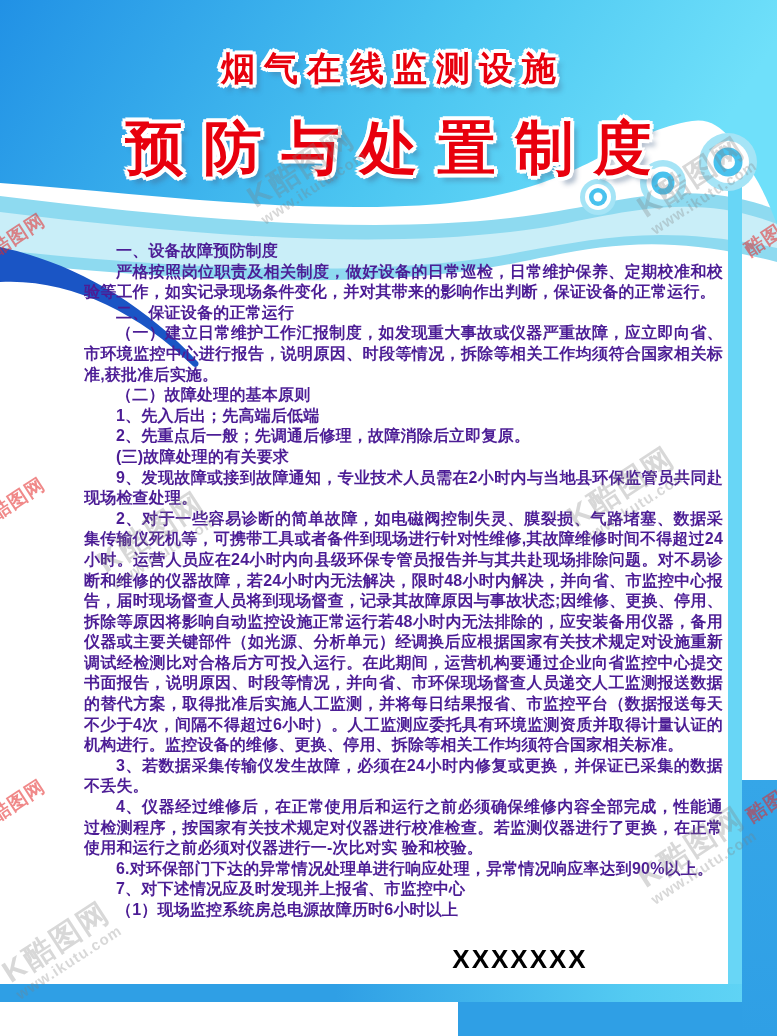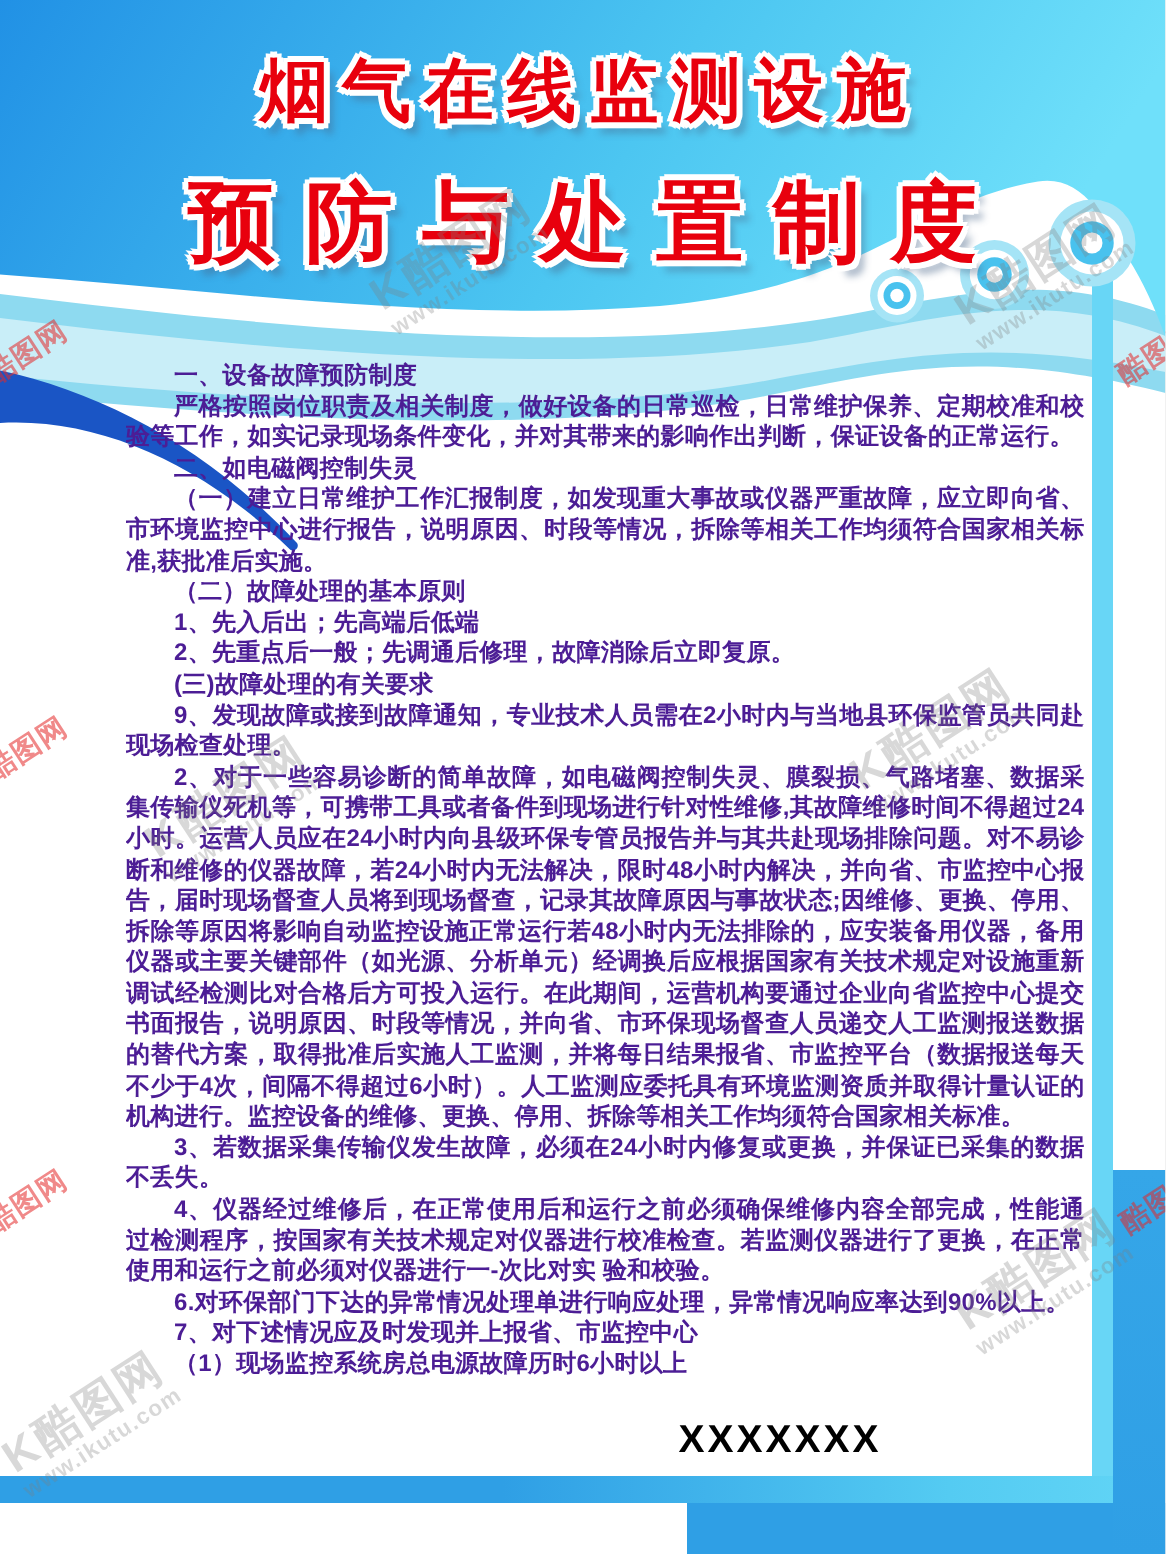--- a/index.html
+++ b/index.html
@@ -17,21 +17,21 @@
   .circles-svg{position:absolute;left:555px;top:125px;z-index:3;}
   
   .title1,.title2{
     position:absolute;left:0;width:777px;text-align:center;z-index:4;
     color:#e8000d;font-weight:bold;white-space:nowrap;
     text-shadow:
       -3px -3px 0 #fff, 3px -3px 0 #fff, -3px 3px 0 #fff, 3px 3px 0 #fff,
       -4px 0 0 #fff, 4px 0 0 #fff, 0 -4px 0 #fff, 0 4px 0 #fff,
       6px 7px 5px rgba(70,100,135,.45);
   }
-  .title1{top:30px;font-size:46px;letter-spacing:9px;padding-left:9px;box-sizing:border-box;}
+  .title1{top:46px;font-size:34px;letter-spacing:9px;padding-left:9px;box-sizing:border-box;}
   .title2{top:110px;font-size:58px;letter-spacing:20px;padding-left:20px;box-sizing:border-box;}
   
   .body-text{
     position:absolute;left:84px;top:241px;width:639px;height:708px;
     overflow:hidden;z-index:4;color:#4c1d95;
   }
   .body-text p.para{
     margin:0;font-size:16px;line-height:20.6px;font-weight:600;
     text-align:justify;text-indent:2em;letter-spacing:0.2px;
   }
@@ -130,21 +130,21 @@
       <circle cx="173" cy="37" r="7" fill="#ffffff"></circle>
     </g>
   </svg>
 
   <div class="title1">烟气在线监测设施</div>
   <div class="title2">预防与处置制度</div>
 
   <div class="body-text">
       <p class="para">一、设备故障预防制度</p>
       <p class="para">严格按照岗位职责及相关制度，做好设备的日常巡检，日常维护保养、定期校准和校验等工作，如实记录现场条件变化，并对其带来的影响作出判断，保证设备的正常运行。</p>
-      <p class="para">二、如电磁阀控制失灵</p>
+      <p class="para">二、保证设备的正常运行</p>
       <p class="para">（一）建立日常维护工作汇报制度，如发现重大事故或仪器严重故障，应立即向省、市环境监控中心进行报告，说明原因、时段等情况，拆除等相关工作均须符合国家相关标准,获批准后实施。</p>
       <p class="para">（二）故障处理的基本原则</p>
       <p class="para">1、先入后出；先高端后低端</p>
       <p class="para">2、先重点后一般；先调通后修理，故障消除后立即复原。</p>
       <p class="para">(三)故障处理的有关要求</p>
       <p class="para">9、发现故障或接到故障通知，专业技术人员需在2小时内与当地县环保监管员共同赴现场检查处理。</p>
       <p class="para">2、对于一些容易诊断的简单故障，如电磁阀控制失灵、膜裂损、气路堵塞、数据采集传输仪死机等，可携带工具或者备件到现场进行针对性维修,其故障维修时间不得超过24小时。运营人员应在24小时内向县级环保专管员报告并与其共赴现场排除问题。对不易诊断和维修的仪器故障，若24小时内无法解决，限时48小时内解决，并向省、市监控中心报告，届时现场督查人员将到现场督查，记录其故障原因与事故状态;因维修、更换、停用、拆除等原因将影响自动监控设施正常运行若48小时内无法排除的，应安装备用仪器，备用仪器或主要关键部件（如光源、分析单元）经调换后应根据国家有关技术规定对设施重新调试经检测比对合格后方可投入运行。在此期间，运营机构要通过企业向省监控中心提交书面报告，说明原因、时段等情况，并向省、市环保现场督查人员递交人工监测报送数据的替代方案，取得批准后实施人工监测，并将每日结果报省、市监控平台（数据报送每天不少于4次，间隔不得超过6小时）。人工监测应委托具有环境监测资质并取得计量认证的机构进行。监控设备的维修、更换、停用、拆除等相关工作均须符合国家相关标准。</p>
       <p class="para">3、若数据采集传输仪发生故障，必须在24小时内修复或更换，并保证已采集的数据不丢失。</p>
       <p class="para">4、仪器经过维修后，在正常使用后和运行之前必须确保维修内容全部完成，性能通过检测程序，按国家有关技术规定对仪器进行校准检查。若监测仪器进行了更换，在正常使用和运行之前必须对仪器进行一-次比对实 验和校验。</p>
       <p class="para">6.对环保部门下达的异常情况处理单进行响应处理，异常情况响应率达到90%以上。</p>

